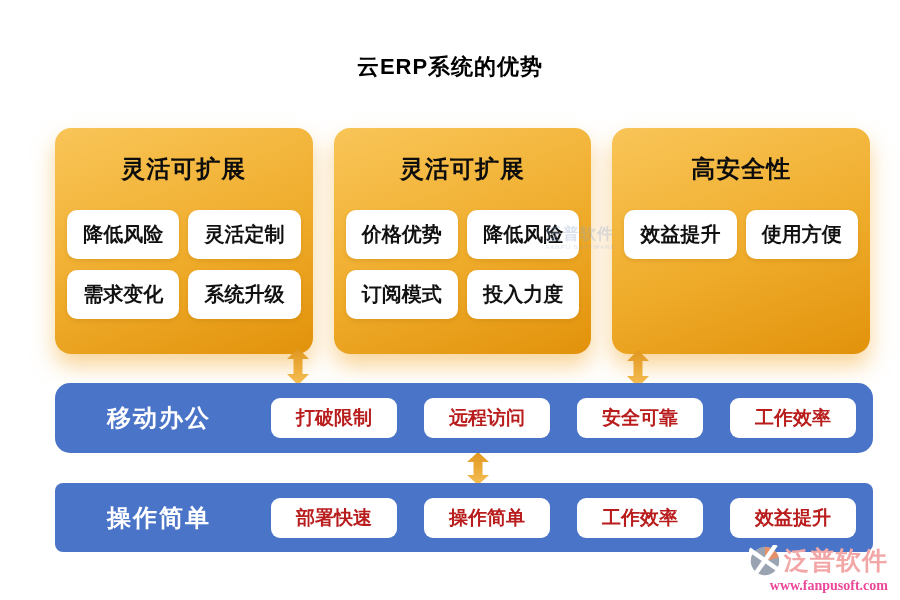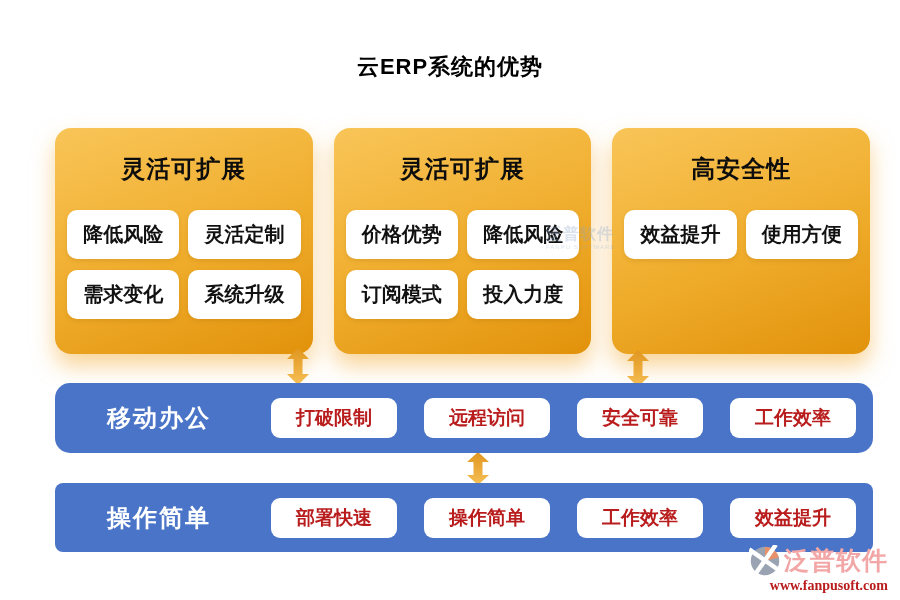--- a/index.html
+++ b/index.html
@@ -70,21 +70,21 @@
   .brand {
     position:absolute; right:12px; bottom:6px;
     display:flex; flex-direction:column; align-items:flex-end;
   }
   .brand-row { display:flex; align-items:center; gap:3px; }
   .brand-name {
     font-size:25px; font-weight:bold; color:#F2A6A6; letter-spacing:1px;
   }
   .brand-url {
     font-family:"Liberation Serif","DejaVu Serif",serif;
-    font-size:14px; font-weight:bold; color:#b91c1c; margin-top:1px;
+    font-size:14px; font-weight:bold; color:#ec4899; margin-top:1px;
   }
   .hidden-defs { position:absolute; width:0; height:0; }
 </style>
 </head>
 <body>
 
 <div class="canvas">
 
   <svg class="hidden-defs" aria-hidden="true">
     <defs>

